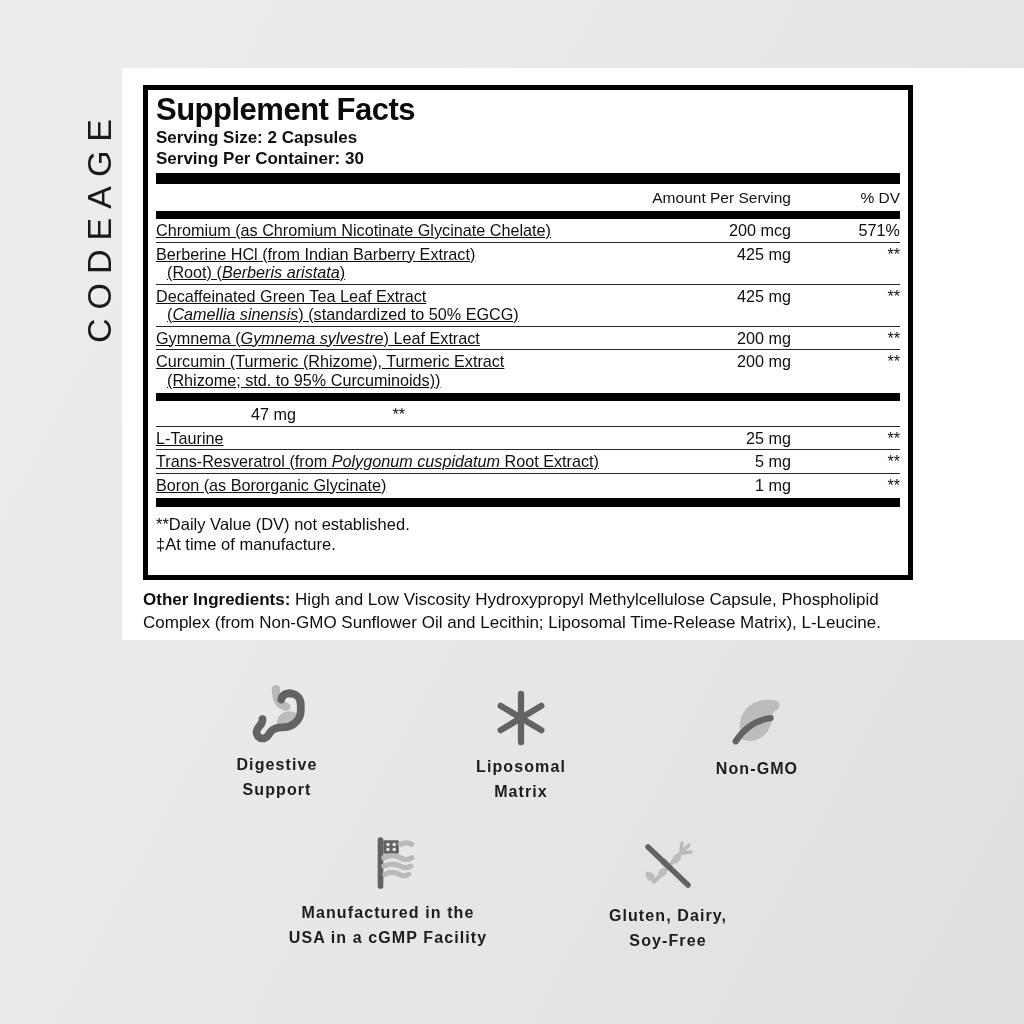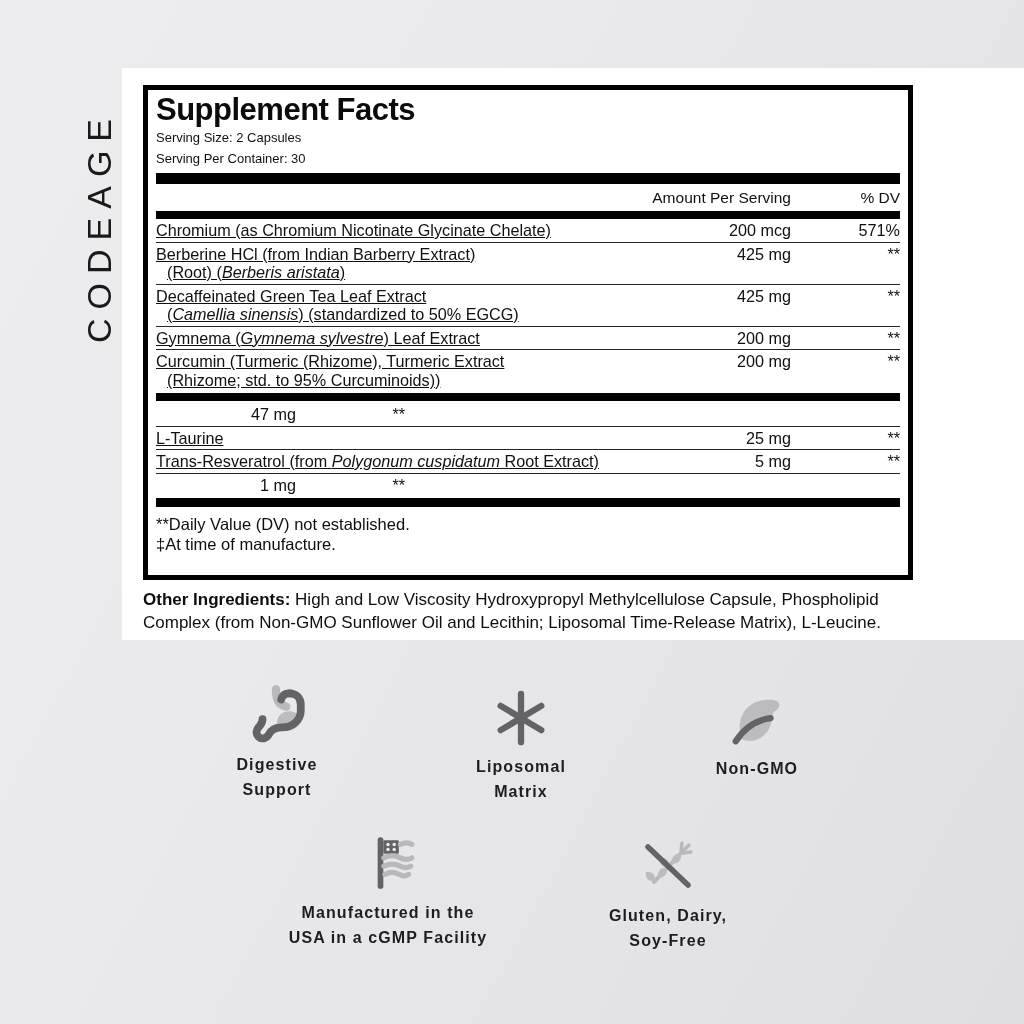--- a/index.html
+++ b/index.html
@@ -13,21 +13,21 @@
     transform:rotate(-90deg); font-size:34px; letter-spacing:9px; font-weight:400;
     color:#1a1a1a; text-align:left; line-height:40px; }
 
   
   .card { position:absolute; left:122px; top:68px; width:909px; height:572px; background:#fff; }
 
   .facts-box { position:absolute; left:21px; top:17px; width:770px; height:495px;
     border:5px solid #000; padding:0 8px; overflow:hidden; background:#fff; }
 
   .facts-title { font-size:31px; font-weight:bold; letter-spacing:-0.5px; line-height:34px; margin-top:3px; color:#0b0b0b; }
-  .serving-line { font-size:13px; line-height:21px; color:#101010; }
+  .serving-line { font-size:17px; line-height:21px; color:#101010;font-weight:bold; }
 
   .bar { background:#000; width:100%; }
   .bar-lg { height:11px; margin-top:4px; }
   .bar-md { height:8px; }
   .bar-end { height:9px; }
 
   .t-row { display:flex; align-items:flex-start; }
   .head-row { padding:5px 0 4px 0; font-size:15.5px; }
   .cell-name { flex:1 1 auto; min-width:0;text-decoration:underline; }
   .cell-amt { flex:0 0 140px; text-align:right; }
@@ -132,20 +132,23 @@
             <div class="cell-dv">**</div>
           </div>
           <div class="t-row row">
             <div class="cell-name">
               <div><span>Trans-Resveratrol (from </span><span class="it">Polygonum cuspidatum</span><span> Root Extract)</span></div>
             </div>
             <div class="cell-amt">5 mg</div>
             <div class="cell-dv">**</div>
           </div>
           <div class="t-row row no-border">
+            <div class="cell-name">
+              <div><span>Boron (as Bororganic Glycinate)</span></div>
+            </div>
             <div class="cell-amt">1 mg</div>
             <div class="cell-dv">**</div>
           </div>
           <div class="bar bar-end" style="margin: 2px 0px;"></div>
         </div>
 
       <div class="footnotes">
         <div>**Daily Value (DV) not established.</div>
         <div>‡At time of manufacture.</div>
       </div>

